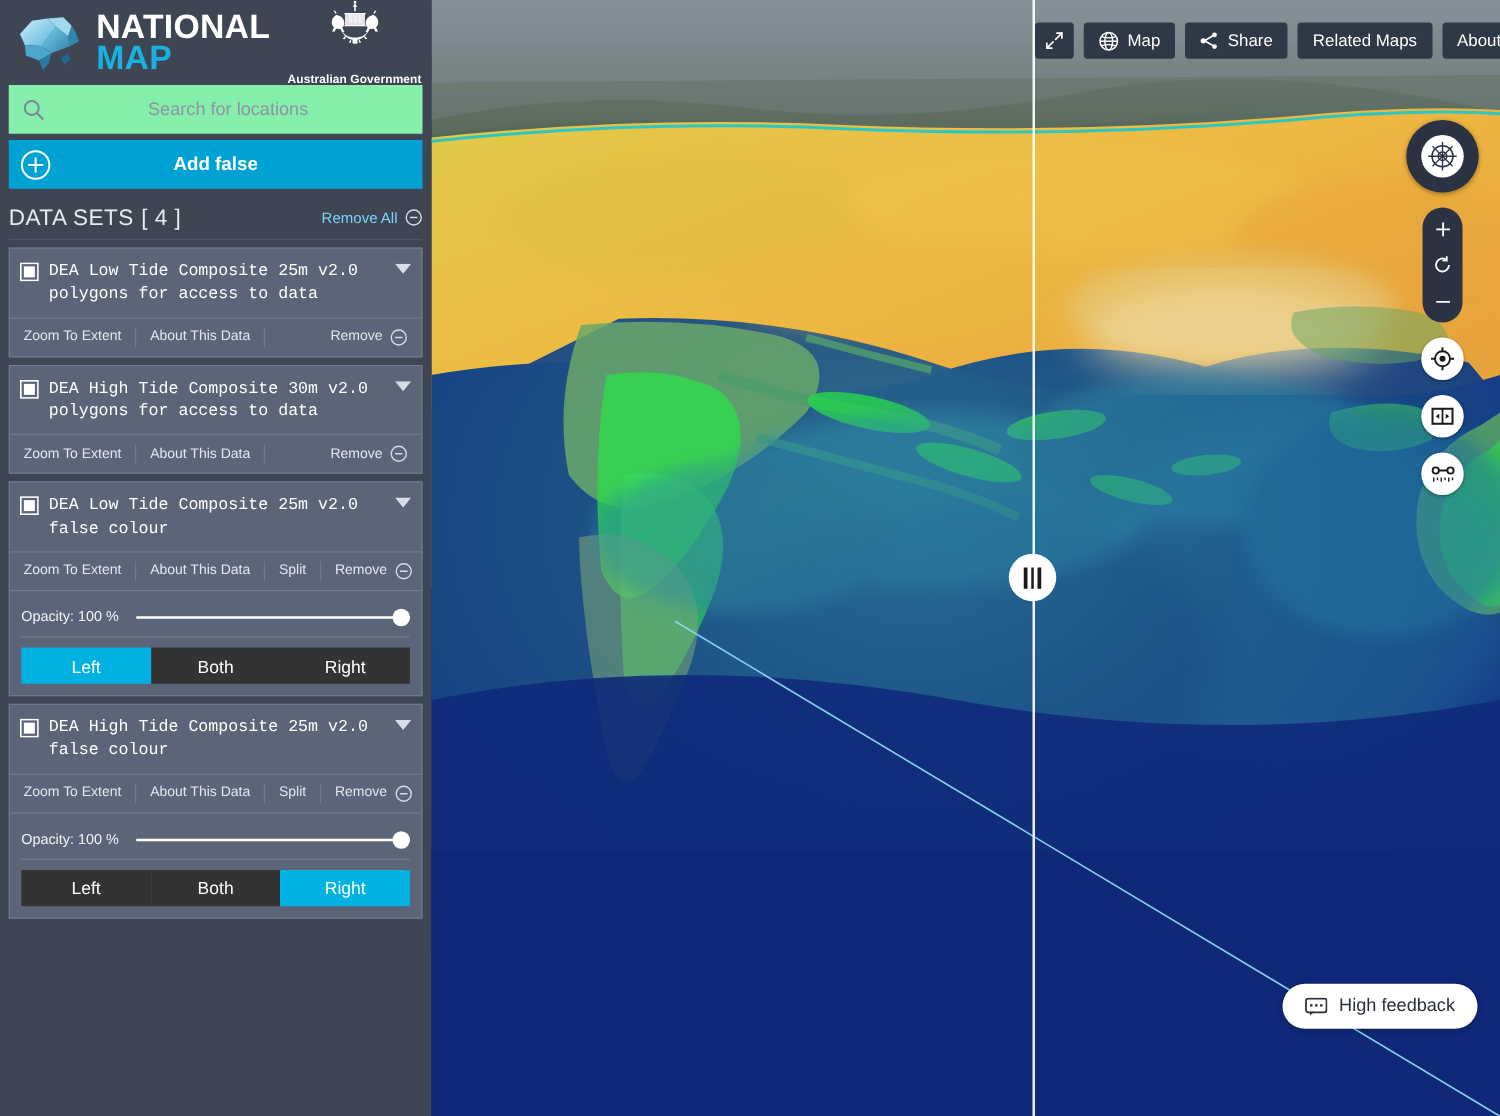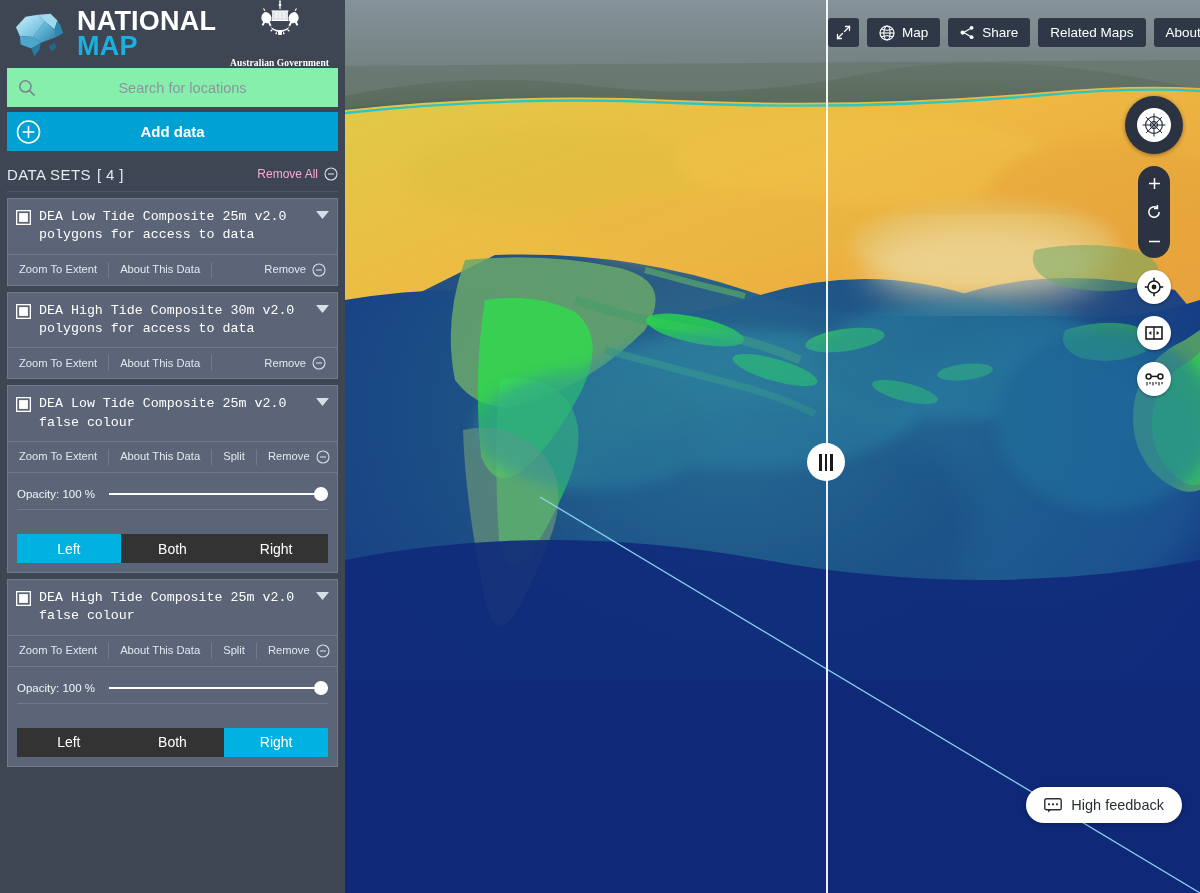--- a/index.html
+++ b/index.html
@@ -29,21 +29,21 @@
   }
   .logo-word .l2 {
     font-size:27px; font-weight:bold; color:#1ab0e0; letter-spacing:.2px;
     display:block; font-family:"Liberation Sans", sans-serif;
   }
   .crest-block {
     margin-left:14px; display:flex; flex-direction:column; align-items:center;
   }
   .crest-svg { width:54px; height:40px; display:block; }
   .crest-text {
-    font-family:Liberation Serif, serif; font-size:9.5px; font-weight:bold;
+    font-family:Liberation Sans, sans-serif; font-size:9.5px; font-weight:bold;
     color:#ffffff; letter-spacing:.1px; margin-top:18px; white-space:nowrap;
   }
 
   .search-wrap { padding:0 7px; }
   .search-box {
     height:39px; background:#86efac; display:flex; align-items:center;
     padding:0 10px; position:relative;
   }
   .search-icon { width:20px; height:20px; flex:0 0 20px; }
   .search-box input {
@@ -65,26 +65,26 @@
   .adddata .lbl {
     color:#ffffff; font-size:15px; font-weight:bold;
     font-family:"Liberation Sans", sans-serif;
   }
 
   .ds-header {
     height:35px; margin:6px 7px 0 7px; display:flex; align-items:center;
     justify-content:space-between; border-bottom:1px solid #4d5666;
   }
   .ds-title {
-    font-size:15px; color:#e6eaef; letter-spacing:.4px; font-weight:normal;
+    font-size:18px; color:#e6eaef; letter-spacing:.4px; font-weight:normal;
   }
   .ds-title .cnt { margin-left:6px; }
   .removeall {
     display:flex; align-items:center; gap:6px; cursor:pointer;
-    font-size:12px; color:#f9a8d4;
+    font-size:12px; color:#7dd3fc;
   }
   .circ-minus { width:14px; height:14px; }
 
   .ds-list { padding:6px 7px 0 7px; }
   .ds-item {
     background:#5b6577; border:1px solid #6f7a8c; margin-bottom:6px;
   }
   .ds-head {
     display:flex; align-items:flex-start; padding:9px 8px 9px 8px;
     position:relative; cursor:pointer; min-height:46px;
@@ -120,21 +120,21 @@
     position:absolute; left:0; right:0; top:6px; height:2px; background:#ffffff;
   }
   .slider .knob {
     position:absolute; right:0; top:0; width:14px; height:14px;
     background:#ffffff; border-radius:50%;
   }
 
   .lbr {
     display:flex; margin:0 9px 9px 9px; border-top:1px solid #6f7a8c;
   }
-  .lbr-inner { display:flex; width:100%; margin-top:24px; }
+  .lbr-inner { display:flex; width:100%; margin-top:8px; }
   .lbr button {
     flex:1; height:29px; border:none; cursor:pointer;
     font-size:14px; color:#ffffff; background:#333333;
     font-family:"Liberation Sans", sans-serif;
   }
   .lbr button.active { background:#00b2e2; }
 
   
   #map {
     position:relative; flex:1; height:893px; overflow:hidden;
@@ -281,21 +281,21 @@
         <input type="text" placeholder="Search for locations" style="">
       </div>
     </div>
 
     <button class="adddata">
       <svg class="plus" viewBox="0 0 25 25">
         <circle cx="12.5" cy="12.5" r="11" fill="none" stroke="#ffffff" stroke-width="1.6"></circle>
         <line x1="12.5" y1="6.5" x2="12.5" y2="18.5" stroke="#ffffff" stroke-width="1.6"></line>
         <line x1="6.5" y1="12.5" x2="18.5" y2="12.5" stroke="#ffffff" stroke-width="1.6"></line>
       </svg>
-      <span class="lbl">Add data</span>
+      <span class="lbl">Add false</span>
     </button>
 
     <div class="ds-header">
       <div class="ds-title">
         <span>DATA SETS</span><span class="cnt">[ 4 ]</span>
       </div>
       <div class="removeall">
         <span>Remove All</span>
         <svg class="circ-minus" viewBox="0 0 14 14">
           <circle cx="7" cy="7" r="6" fill="none" stroke="#d7dde5" stroke-width="1.1"></circle>

